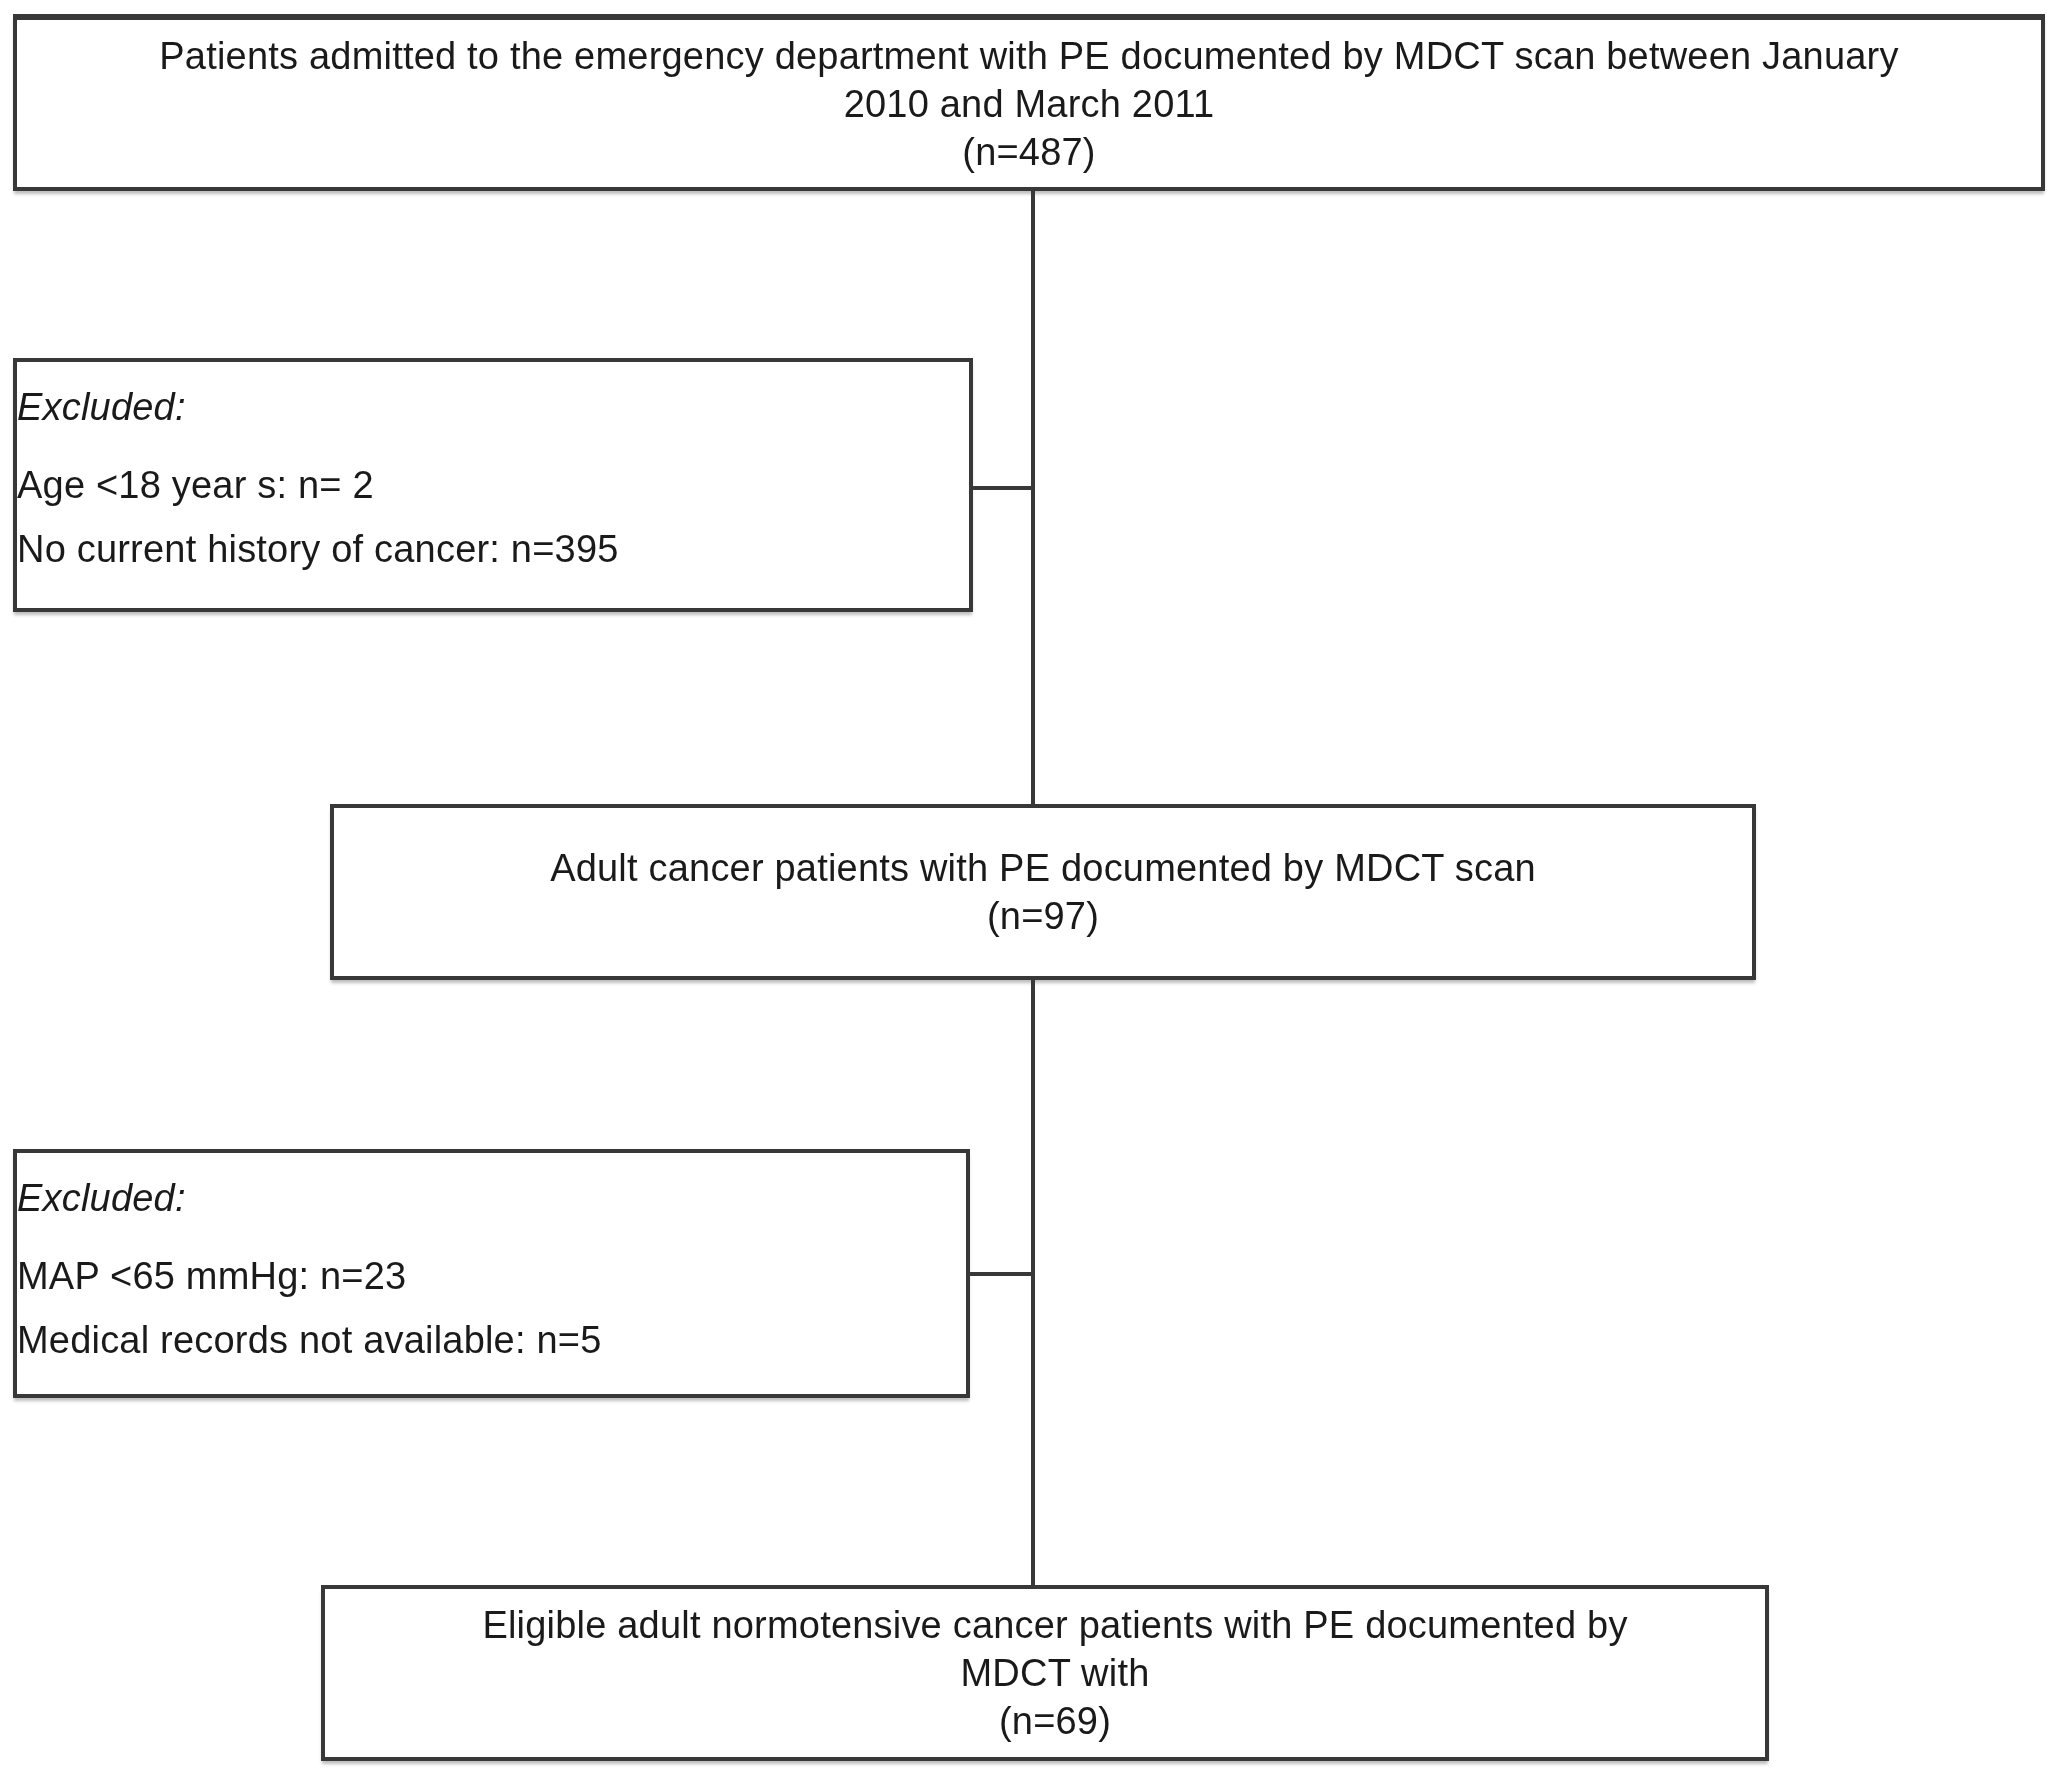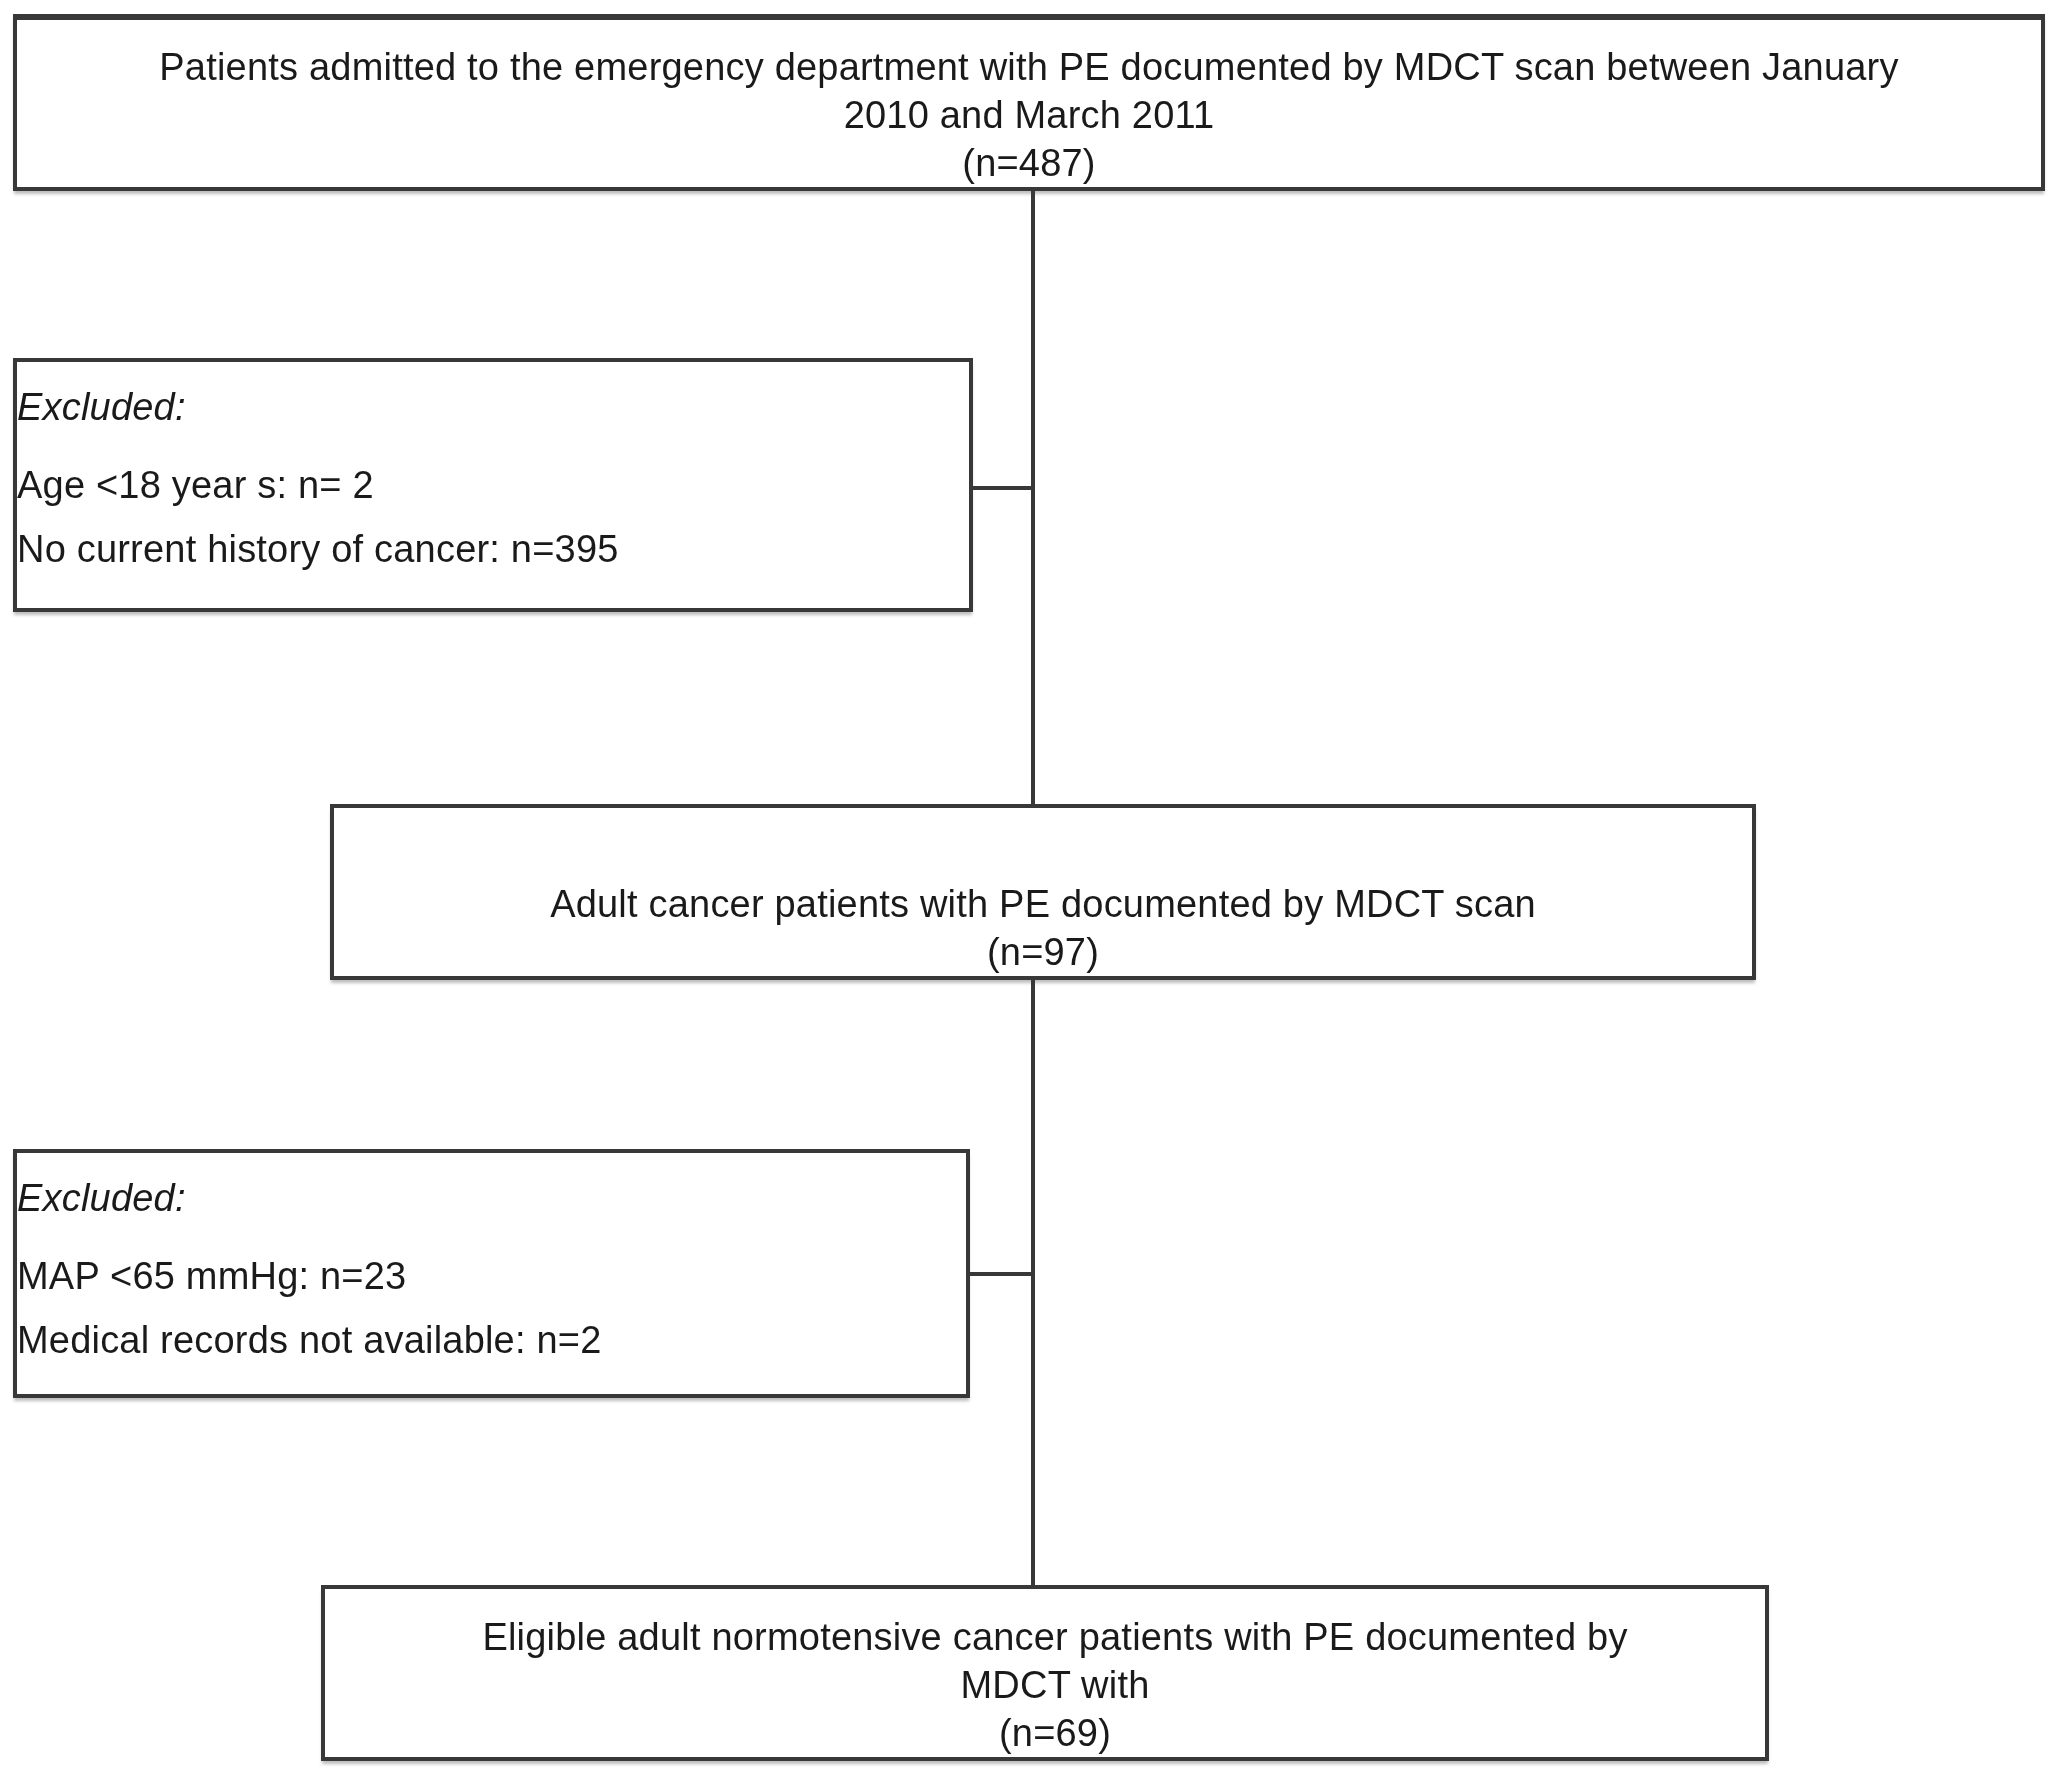--- a/index.html
+++ b/index.html
@@ -22,21 +22,21 @@
     background: #ffffff;
     box-shadow: 0 4px 3px -1px rgba(110,110,110,0.45);
     font-size: 38px;
     line-height: 48px;
     letter-spacing: 0.2px;
   }
   .box.center-text {
     display: flex;
     flex-direction: column;
     align-items: center;
-    justify-content: flex-end;
+    justify-content: center;
     text-align: center;
   }
   .box-top {
     left: 13px; top: 14px;
     width: 2032px; height: 177px;
     border-top-width: 6px;
   }
   .box-excluded-1 {
     left: 13px; top: 358px;
     width: 960px; height: 254px;
@@ -105,21 +105,21 @@
     <div>Adult cancer patients with PE documented by MDCT scan</div>
     <div>(n=97)</div>
   </div>
 
   <div class="vline vline-2"></div>
   <div class="hline hline-2"></div>
 
   <div class="box box-excluded-2">
     <div class="excl-heading">Excluded:</div>
     <div class="excl-item">MAP &lt;65 mmHg: n=23</div>
-    <div class="excl-item">Medical records not available: n=2</div>
+    <div class="excl-item">Medical records not available: n=5</div>
   </div>
 
   <div class="box box-final center-text">
     <div>Eligible adult normotensive cancer patients with PE documented by</div>
     <div>MDCT with</div>
     <div>(n=69)</div>
   </div>
 
 </div>
 

